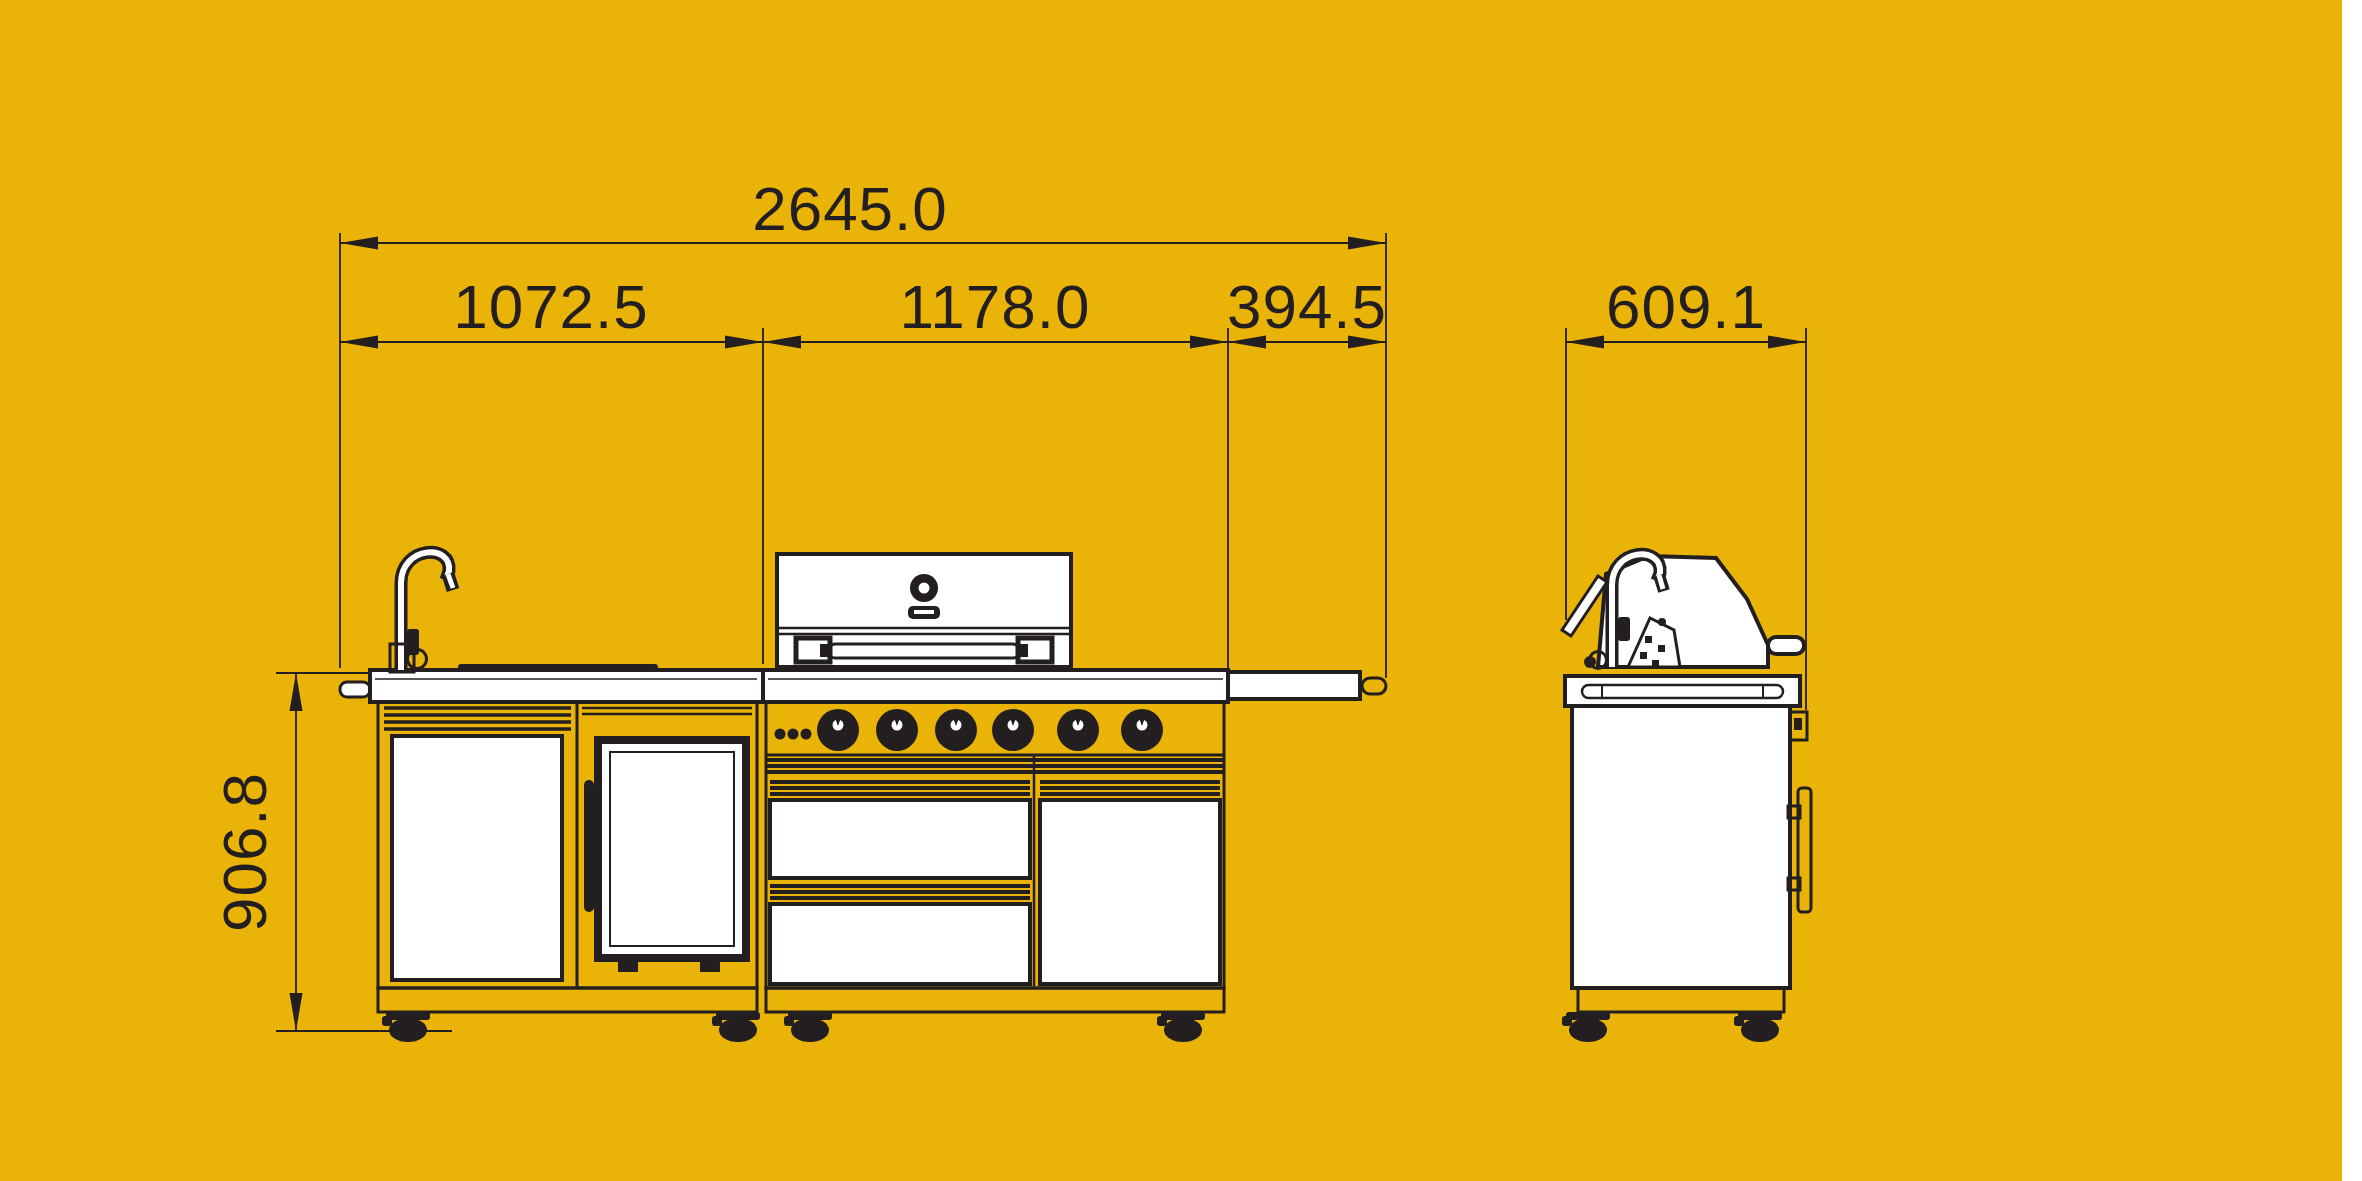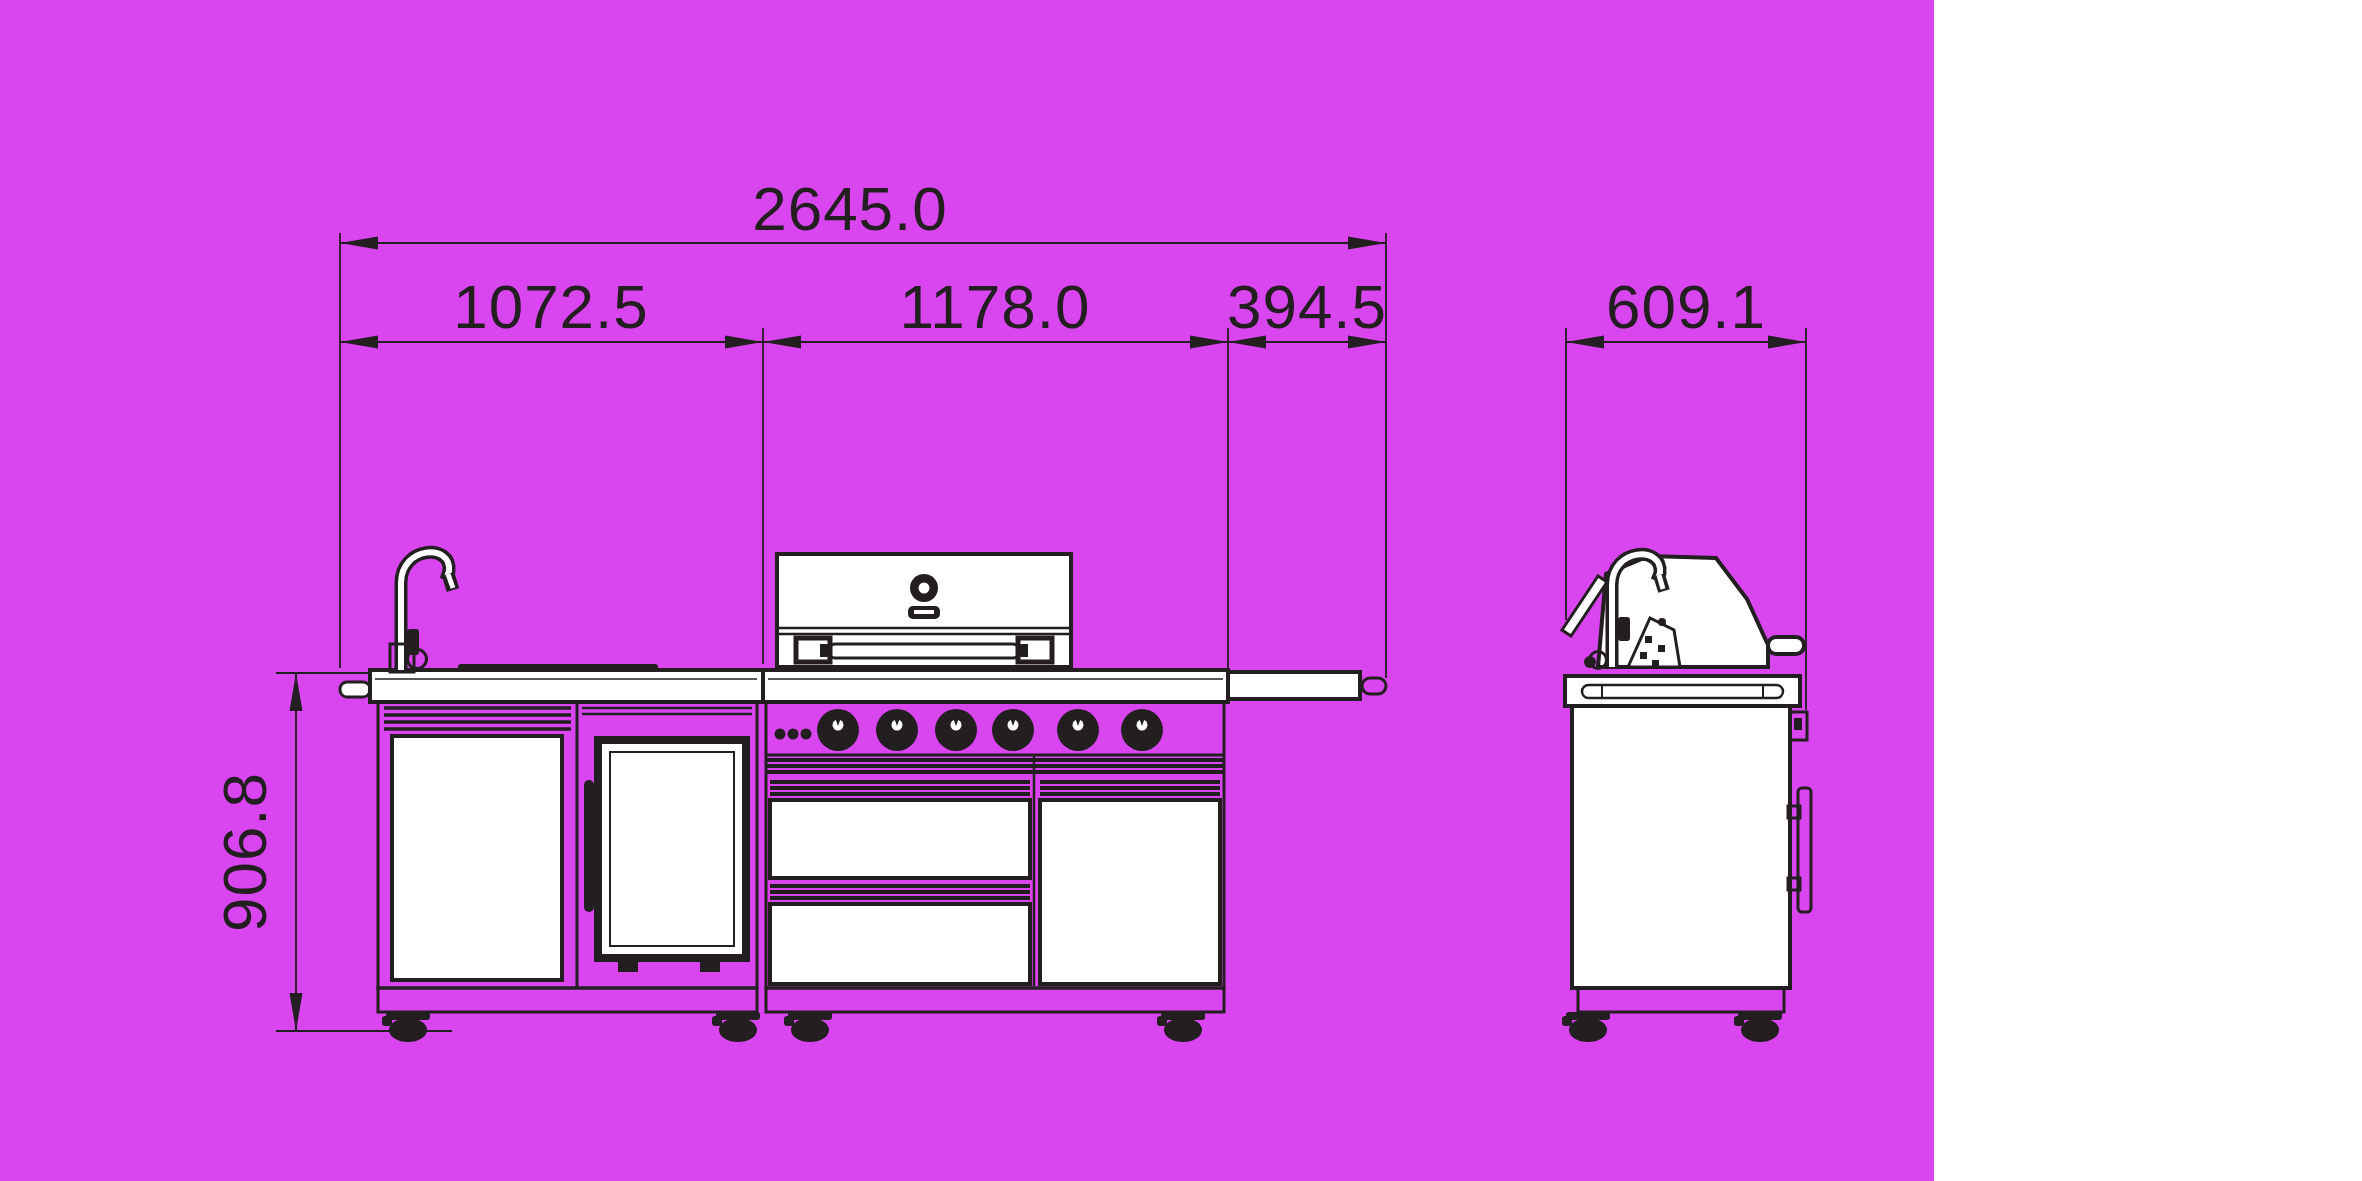--- a/index.html
+++ b/index.html
@@ -1,16 +1,16 @@
 <!DOCTYPE html>
 <html><head>
 <meta charset="utf-8">
 <style>
   html,body{margin:0;padding:0;background:#ffffff;}
-  .canvas-wrap{width:1934px;height:1181px;background:#d946ef;position:relative;overflow:hidden;}
+  .canvas-wrap{width:2342px;height:1181px;background:#eab308;position:relative;overflow:hidden;}
   svg{display:block;}
   .dim-text{font-family:"Liberation Sans",sans-serif;font-size:62px;fill:#231f20;letter-spacing:1px;}
   .thin{stroke:#231f20;stroke-width:1.8;fill:none;}
   .obj{stroke:#231f20;stroke-width:3;fill:#ffffff;}
   .obj4{stroke:#231f20;stroke-width:4;fill:#ffffff;}
   .objline{stroke:#231f20;stroke-width:3;fill:none;}
   .stripe{stroke:#231f20;stroke-width:4;fill:none;}
   .fillk{fill:#231f20;stroke:none;}
 </style>
 </head>

